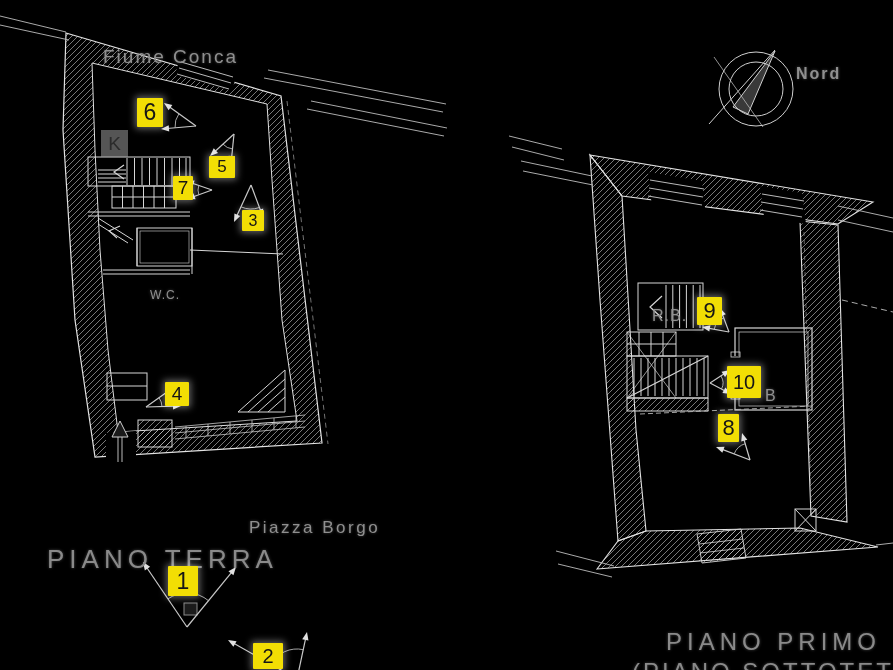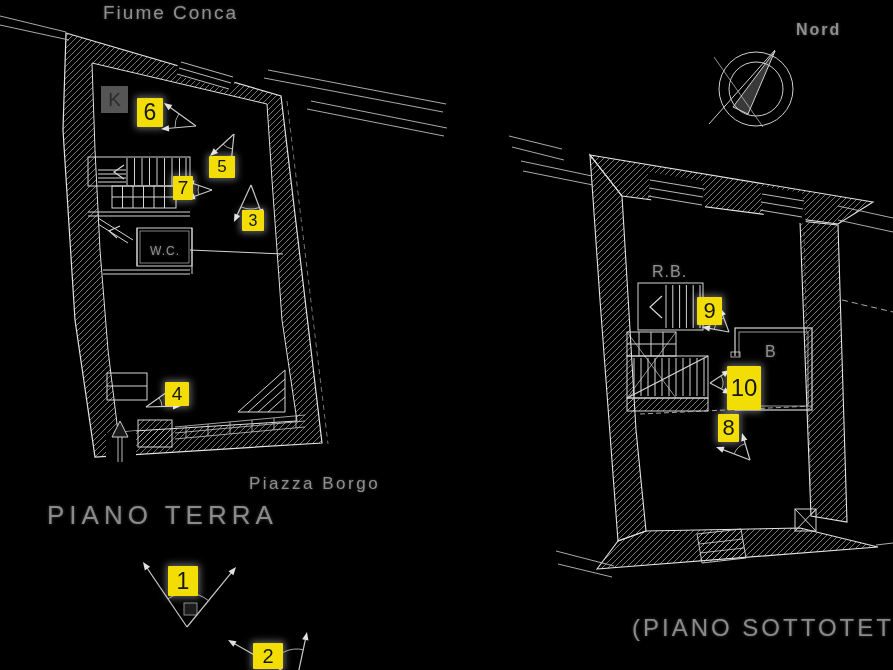--- a/index.html
+++ b/index.html
@@ -3,21 +3,21 @@
 <meta charset="utf-8">
 <style>
   html,body{margin:0;padding:0;background:#000;}
   .stage{
     position:relative;width:893px;height:670px;background:#000;
     overflow:hidden;font-family:"Liberation Sans",sans-serif;
   }
   .stage svg{position:absolute;left:0;top:0;}
   .lbl{
     position:absolute;color:#8f8f8f;letter-spacing:2px;white-space:nowrap;
-    text-shadow:0 0 3px rgba(255,255,255,.28);z-index:2;
+    text-shadow:0 0 3px rgba(255,255,255,.28);z-index:2;margin-top:44px;
   }
   #lbl-river {left:103px;top:2px;  font-size:19px;}
   #lbl-nord  {left:796px;top:21px; font-size:16px;font-weight:bold;}
   #lbl-k{
     left:101px;top:86px;width:27px;height:27px;font-size:19px;
     background:rgba(155,155,155,.55);color:#2b2b2b;text-shadow:none;
     display:flex;align-items:center;justify-content:center;letter-spacing:0;
   }
   #lbl-wc    {left:150px;top:244px;font-size:12px;letter-spacing:1px;}
   #lbl-rb    {left:652px;top:263px;font-size:16px;letter-spacing:1px;}
@@ -231,27 +231,28 @@
   </svg>
 
   <div class="lbl" id="lbl-river">Fiume Conca</div>
   <div class="lbl" id="lbl-nord">Nord</div>
   <div class="lbl" id="lbl-k">K</div>
   <div class="lbl" id="lbl-wc">W.C.</div>
   <div class="lbl" id="lbl-rb">R.B.</div>
   <div class="lbl" id="lbl-b">B</div>
   <div class="lbl" id="lbl-pterra">PIANO TERRA</div>
   <div class="lbl" id="lbl-piazza">Piazza Borgo</div>
+  <div class="lbl" id="lbl-pprimo">PIANO PRIMO</div>
   <div class="lbl" id="lbl-psotto">(PIANO SOTTOTETTO</div>
 
   <div id="markers">
       <div class="marker" style="left: 168px; top: 566px; width: 30px; height: 30px; font-size: 23px; background: rgb(242, 222, 4); color: rgb(22, 22, 22);">1</div>
       <div class="marker" style="left: 253px; top: 643px; width: 30px; height: 26px; font-size: 20px; background: rgb(242, 222, 4); color: rgb(22, 22, 22);">2</div>
       <div class="marker" style="left: 242px; top: 210px; width: 22px; height: 21px; font-size: 16px; background: rgb(242, 222, 4); color: rgb(22, 22, 22);">3</div>
       <div class="marker" style="left: 165px; top: 382px; width: 24px; height: 24px; font-size: 19px; background: rgb(242, 222, 4); color: rgb(22, 22, 22);">4</div>
       <div class="marker" style="left: 209px; top: 156px; width: 26px; height: 22px; font-size: 17px; background: rgb(242, 222, 4); color: rgb(22, 22, 22);">5</div>
       <div class="marker" style="left: 137px; top: 98px; width: 26px; height: 29px; font-size: 23px; background: rgb(242, 222, 4); color: rgb(22, 22, 22);">6</div>
       <div class="marker" style="left: 173px; top: 176px; width: 20px; height: 24px; font-size: 19px; background: rgb(242, 222, 4); color: rgb(22, 22, 22);">7</div>
       <div class="marker" style="left: 718px; top: 414px; width: 21px; height: 28px; font-size: 22px; background: rgb(242, 222, 4); color: rgb(22, 22, 22);">8</div>
       <div class="marker" style="left: 697px; top: 297px; width: 25px; height: 28px; font-size: 22px; background: rgb(242, 222, 4); color: rgb(22, 22, 22);">9</div>
-      <div class="marker" style="left: 727px; top: 366px; width: 34px; height: 44px; font-size: 24px; background: rgb(242, 222, 4); color: rgb(22, 22, 22);">10</div>
+      <div class="marker" style="left: 727px; top: 366px; width: 34px; height: 32px; font-size: 20px; background: rgb(242, 222, 4); color: rgb(22, 22, 22);">10</div>
     </div>
 </div>
 
 </body></html>

